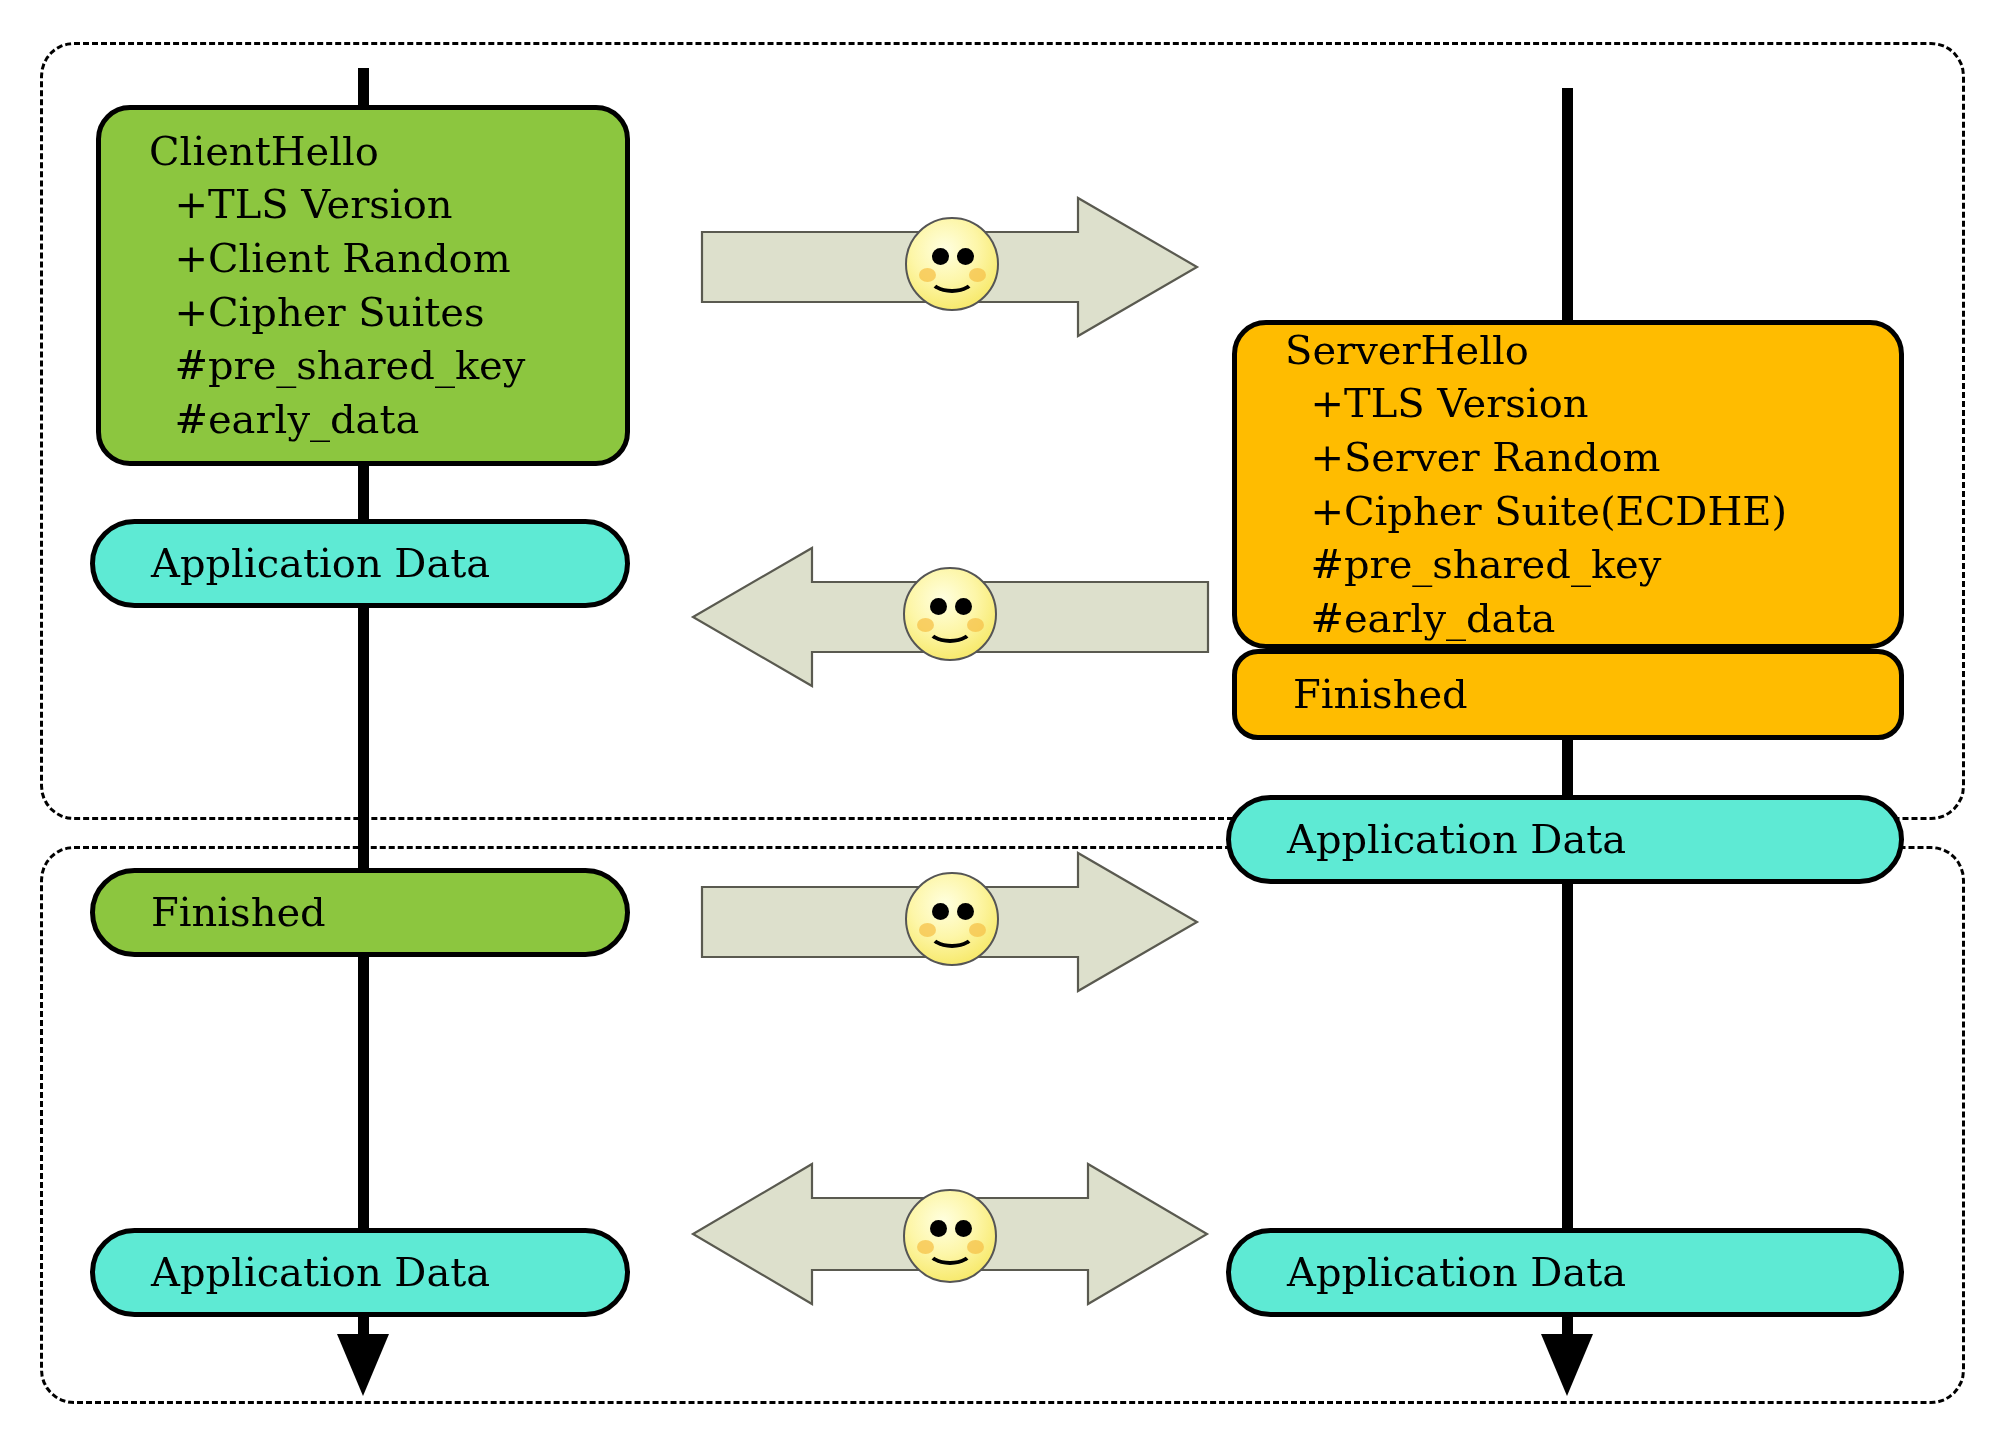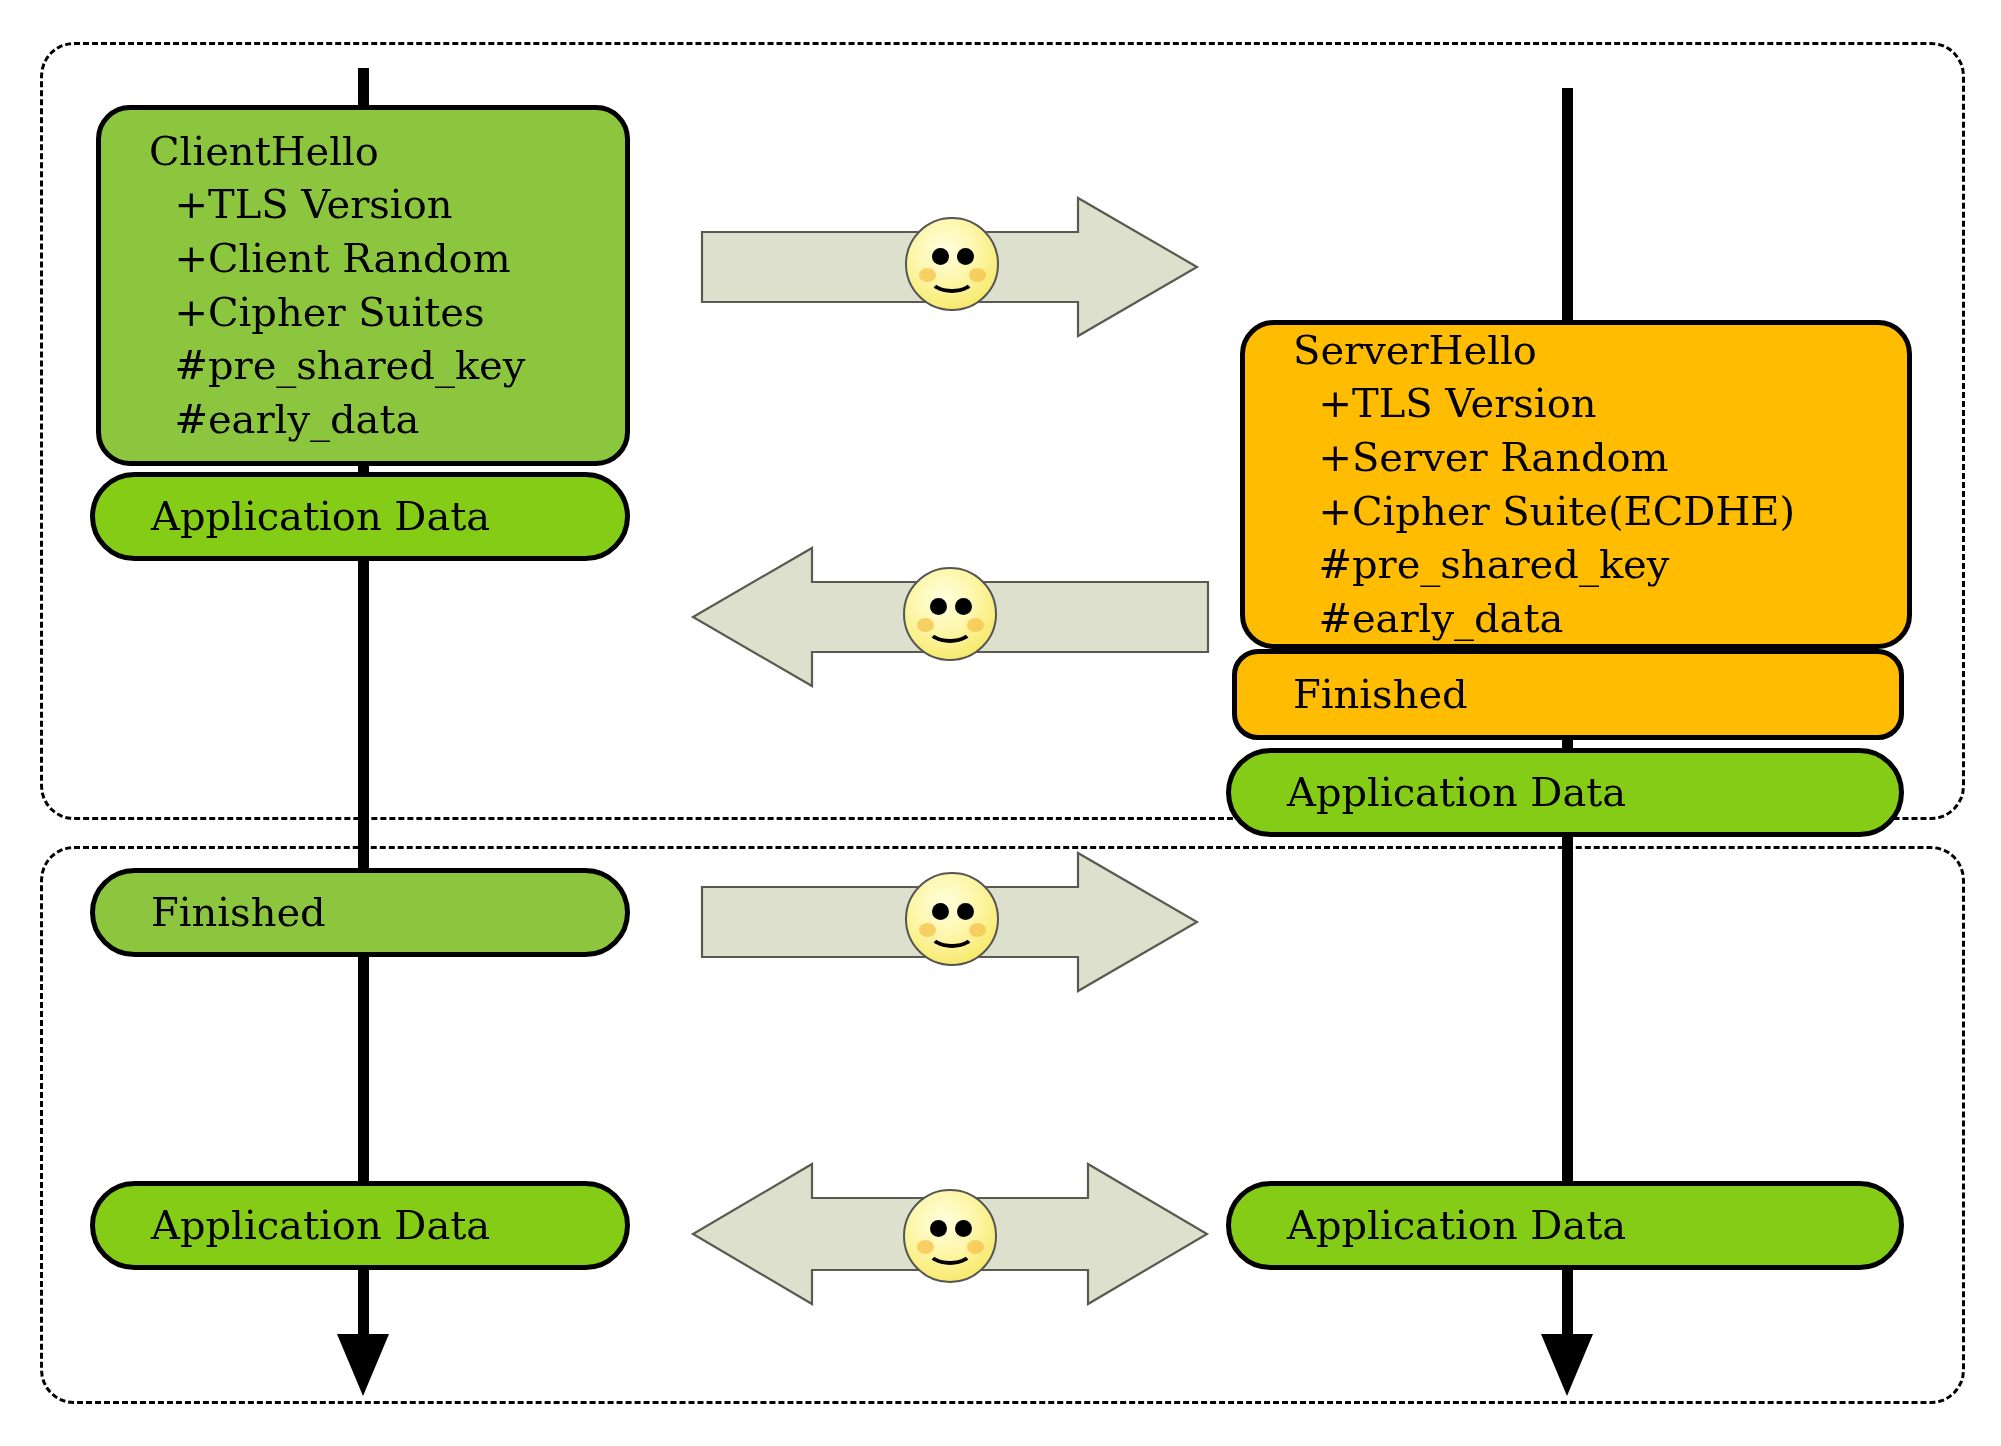--- a/index.html
+++ b/index.html
@@ -14,21 +14,21 @@
   .lifeline{position:absolute;width:11px;background:#000;}
   .arrowhead-down{position:absolute;width:0;height:0;
       border-left:26px solid transparent;border-right:26px solid transparent;
       border-top:62px solid #000;}
 
   
   .msgbox{position:absolute;box-sizing:border-box;border:5px solid #000;
           display:flex;align-items:center;}
   .msgbox.green{background:#8CC63F;}
   .msgbox.orange{background:#FFBC00;}
-  .msgbox.rose{background:#84cc16;}
+  .msgbox.rose{background:#5eead4;margin-top:47px;}
   .msgbox.pill{border-radius:60px;}
   .msgbox.blockround{border-radius:34px;}
   .msgbox .txt{white-space:pre;color:#000;line-height:1.34;
                font-family:"DejaVu Serif",serif;}
 
   
   .blockarrow{position:absolute;}
   .blockarrow svg{display:block;overflow:visible;}
 
   
@@ -121,21 +121,21 @@
   </div>
 
   <div class="msgbox green pill" style="left:90px;top:868px;width:540px;height:89px;">
     <span class="txt" style="font-size:40px;padding-left:56px;">Finished</span>
   </div>
 
   <div class="msgbox rose pill" style="left:90px;top:1181px;width:540px;height:89px;">
     <span class="txt" style="font-size:40px;padding-left:56px;">Application Data</span>
   </div>
 
-  <div class="msgbox orange blockround" style="left:1232px;top:320px;width:672px;height:329px;margin-left:8px;">
+  <div class="msgbox orange blockround" style="left:1232px;top:320px;width:672px;height:329px;">
     <span class="txt" style="font-size:40px;padding-left:48px;">ServerHello
   +TLS Version
   +Server Random
   +Cipher Suite(ECDHE)
   #pre_shared_key
   #early_data</span>
   </div>
 
   <div class="msgbox orange blockround" style="left:1232px;top:649px;width:672px;height:91px;border-radius:26px;">
     <span class="txt" style="font-size:40px;padding-left:56px;">Finished</span>

